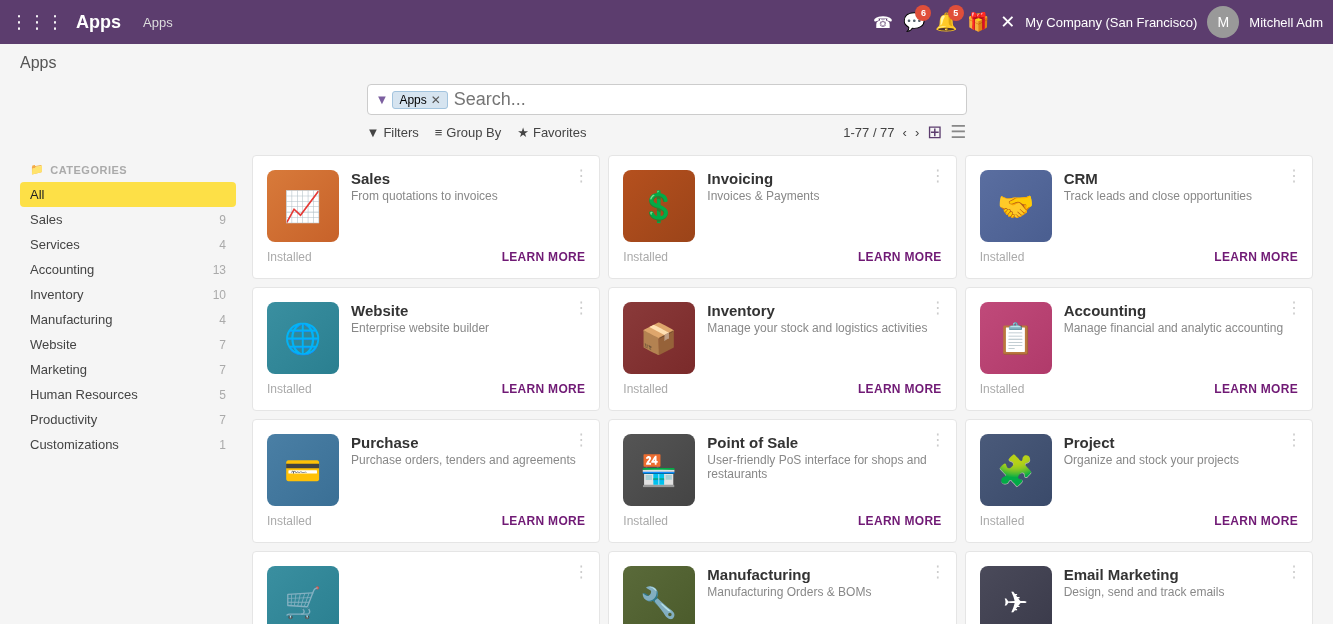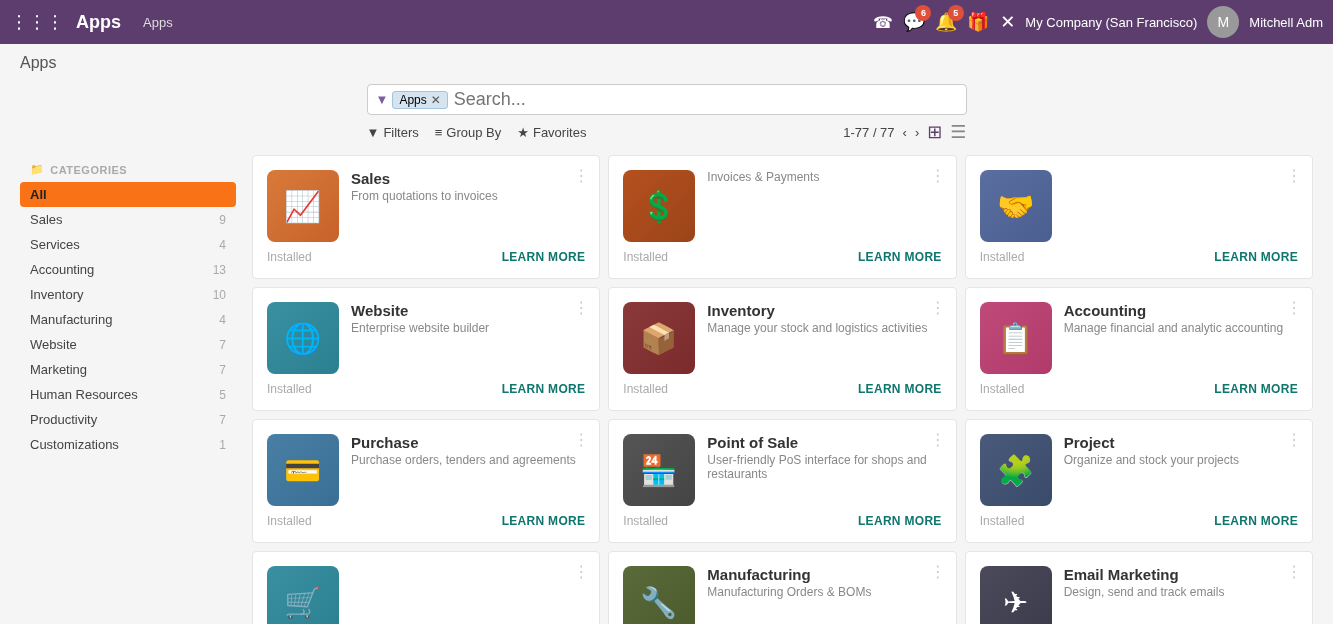--- a/index.html
+++ b/index.html
@@ -116,21 +116,21 @@
     .sidebar-item {
       display: flex;
       justify-content: space-between;
       align-items: center;
       padding: 5px 10px;
       border-radius: 4px;
       cursor: pointer;
       color: #444;
       font-size: 13px;
     }
-    .sidebar-item.active { background: #f97316; color: #222; font-weight: 700; }
+    .sidebar-item.active { background: #fde047; color: #222; font-weight: 400; }
     .sidebar-count { color: #aaa; font-size: 12px; }
 
     
     .apps-grid {
       flex: 1;
       display: grid;
       grid-template-columns: repeat(3, 1fr);
       gap: 8px;
     }
 
@@ -161,21 +161,21 @@
     .app-name { font-size: 15px; font-weight: 600; color: #333; margin-bottom: 2px; }
     .app-desc { font-size: 12px; color: #888; margin-bottom: 8px; }
     .app-card-bottom {
       display: flex;
       justify-content: space-between;
       align-items: flex-start;
       margin-top: auto;
       padding-top: 8px;
     }
     .app-status { font-size: 12px; color: #aaa; }
-    .app-learn { font-size: 12px; color: #0f766e; font-weight: 600; cursor: pointer; text-transform: uppercase; letter-spacing: 0.3px; }
+    .app-learn { font-size: 12px; color: #701a75; font-weight: 600; cursor: pointer; text-transform: uppercase; letter-spacing: 0.3px; }
     .app-menu { position: absolute; top: 10px; right: 10px; color: #ccc; cursor: pointer; font-size: 16px; }
 
     
     .bg-orange { background: linear-gradient(135deg, #d87a3a, #c7622a); }
     .bg-brown-red { background: linear-gradient(135deg, #b5501e, #9b4419); }
     .bg-slate-blue { background: linear-gradient(135deg, #5a6ea0, #4a5e90); }
     .bg-teal { background: linear-gradient(135deg, #3a8fa0, #2a7f90); }
     .bg-dark-red { background: linear-gradient(135deg, #8a3a3a, #7a2a2a); }
     .bg-dark-gray { background: linear-gradient(135deg, #555, #444); }
     .bg-steel-blue { background: linear-gradient(135deg, #4a7fa5, #3a6f95); }
@@ -314,32 +314,37 @@
     <div class="app-card-bottom">
       <span class="app-status">Installed</span>
       <span class="app-learn">LEARN MORE</span>
     </div>
   </div>
       <div class="app-card">
     <span class="app-menu">⋮</span>
     <div class="app-card-top">
       <div class="app-icon bg-brown-red">💲</div>
       <div class="app-info">
+        <div class="app-name">Invoicing</div>
         <div class="app-desc">Invoices &amp; Payments</div>
       </div>
     </div>
     <div class="app-card-bottom">
       <span class="app-status">Installed</span>
       <span class="app-learn">LEARN MORE</span>
     </div>
   </div>
       <div class="app-card">
     <span class="app-menu">⋮</span>
     <div class="app-card-top">
       <div class="app-icon bg-slate-blue">🤝</div>
+      <div class="app-info">
+        <div class="app-name">CRM</div>
+        <div class="app-desc">Track leads and close opportunities</div>
+      </div>
     </div>
     <div class="app-card-bottom">
       <span class="app-status">Installed</span>
       <span class="app-learn">LEARN MORE</span>
     </div>
   </div>
       <div class="app-card">
     <span class="app-menu">⋮</span>
     <div class="app-card-top">
       <div class="app-icon bg-teal">🌐</div>

